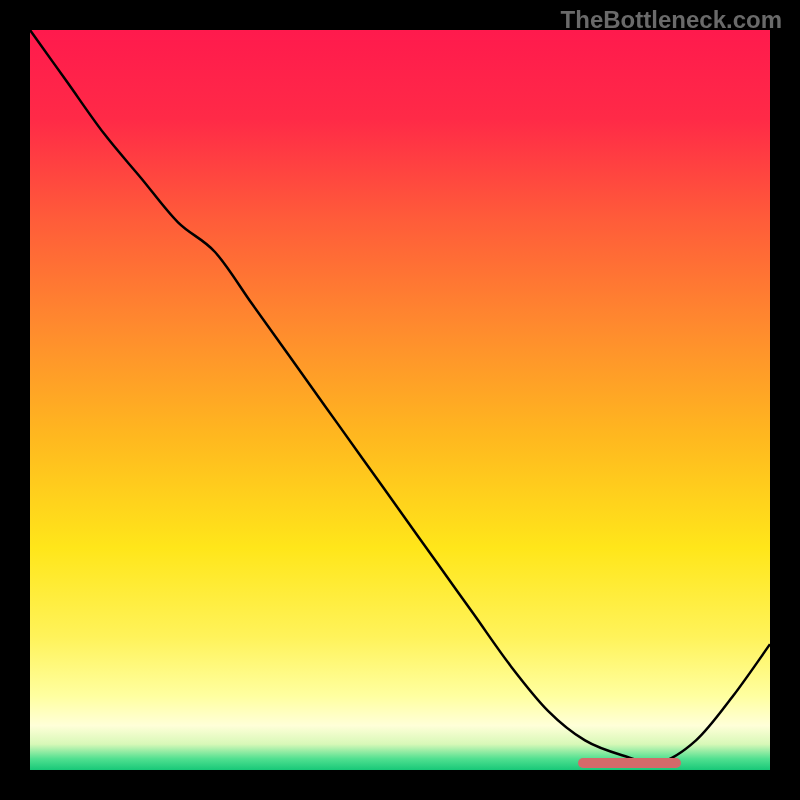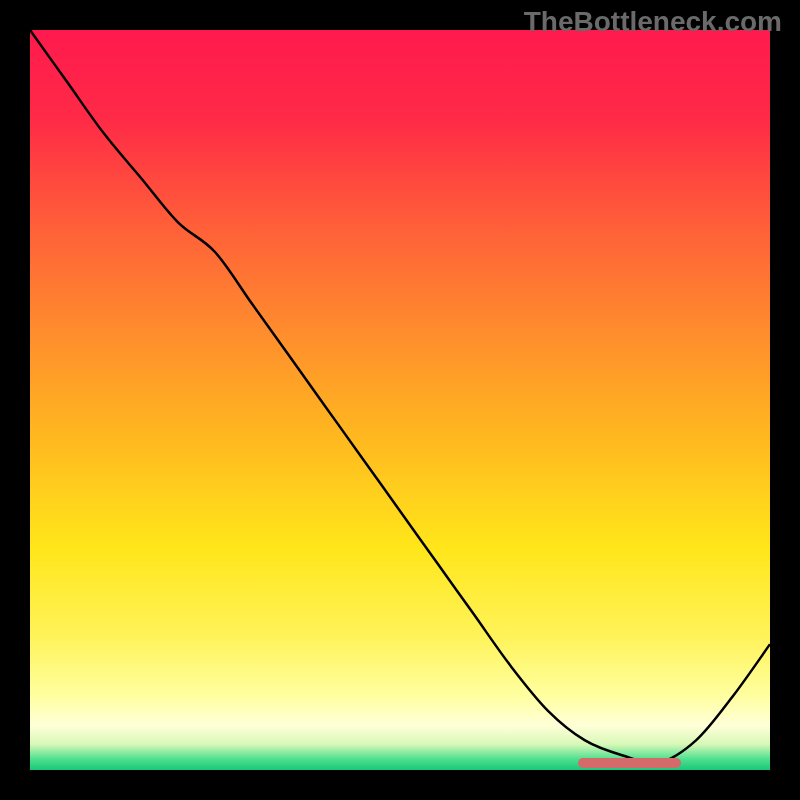--- a/index.html
+++ b/index.html
@@ -9,21 +9,21 @@
     background: #000000;
     position: relative;
     font-family: Arial, sans-serif;
     overflow: hidden;
   }
   .watermark {
     position: absolute;
     top: 6px;
     right: 18px;
     color: #6a6a6a;
-    font-size: 28px;
+    font-size: 24px;
     font-weight: bold;
     z-index: 10;
   }
   .chart-area {
     position: absolute;
     left: 30px;
     top: 30px;
     width: 740px;
     height: 740px;
   }

